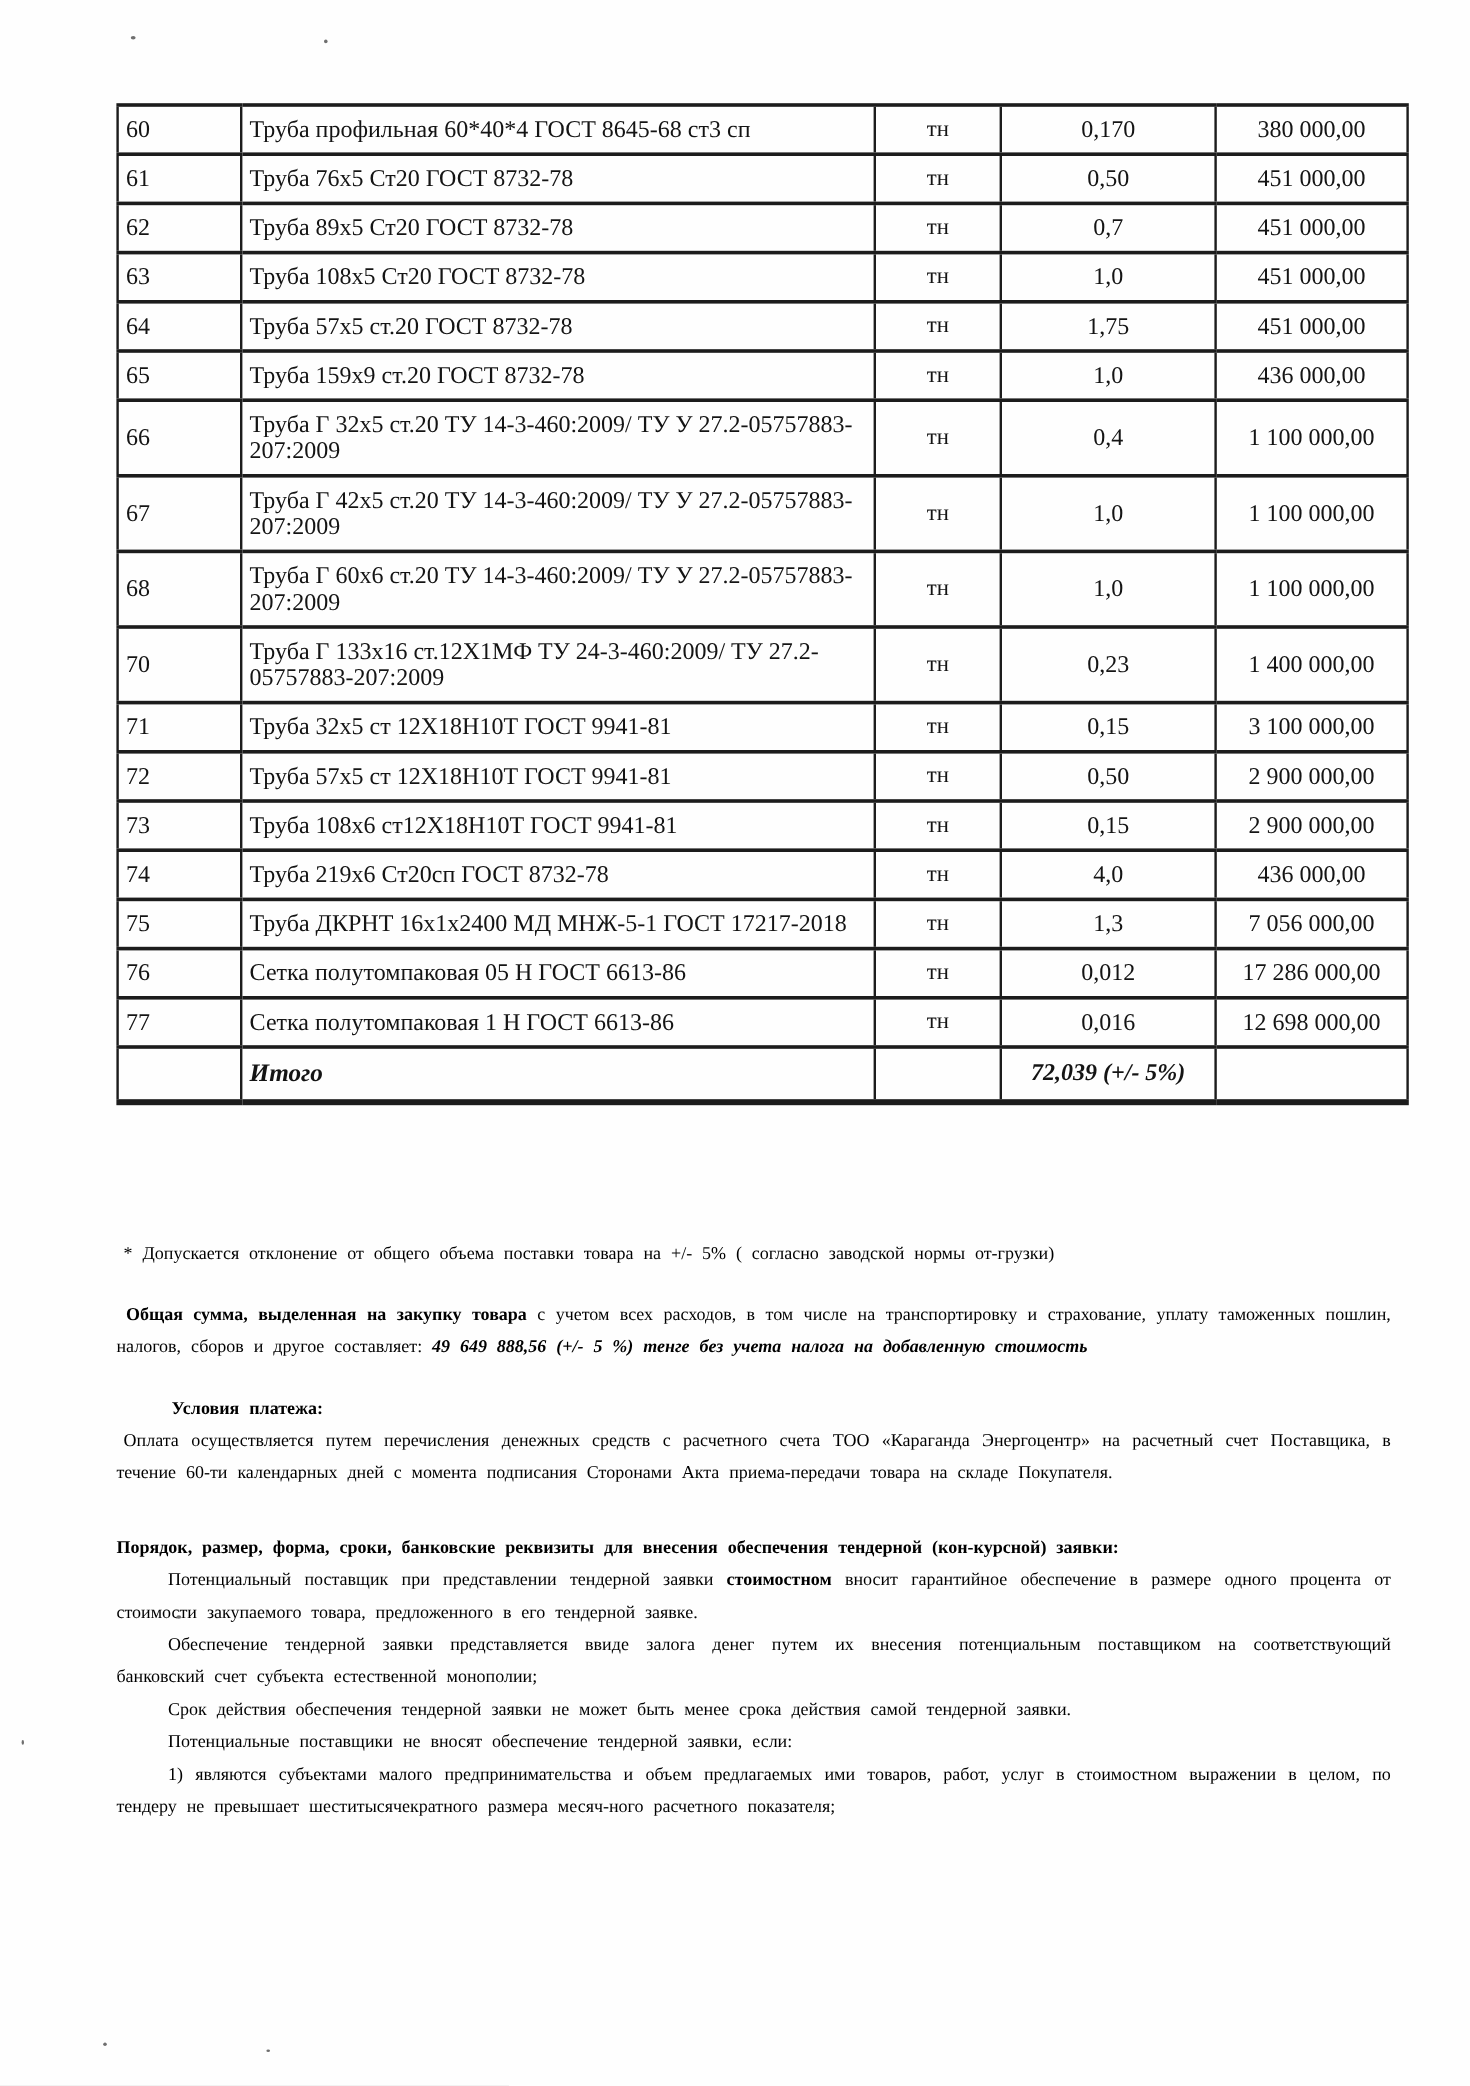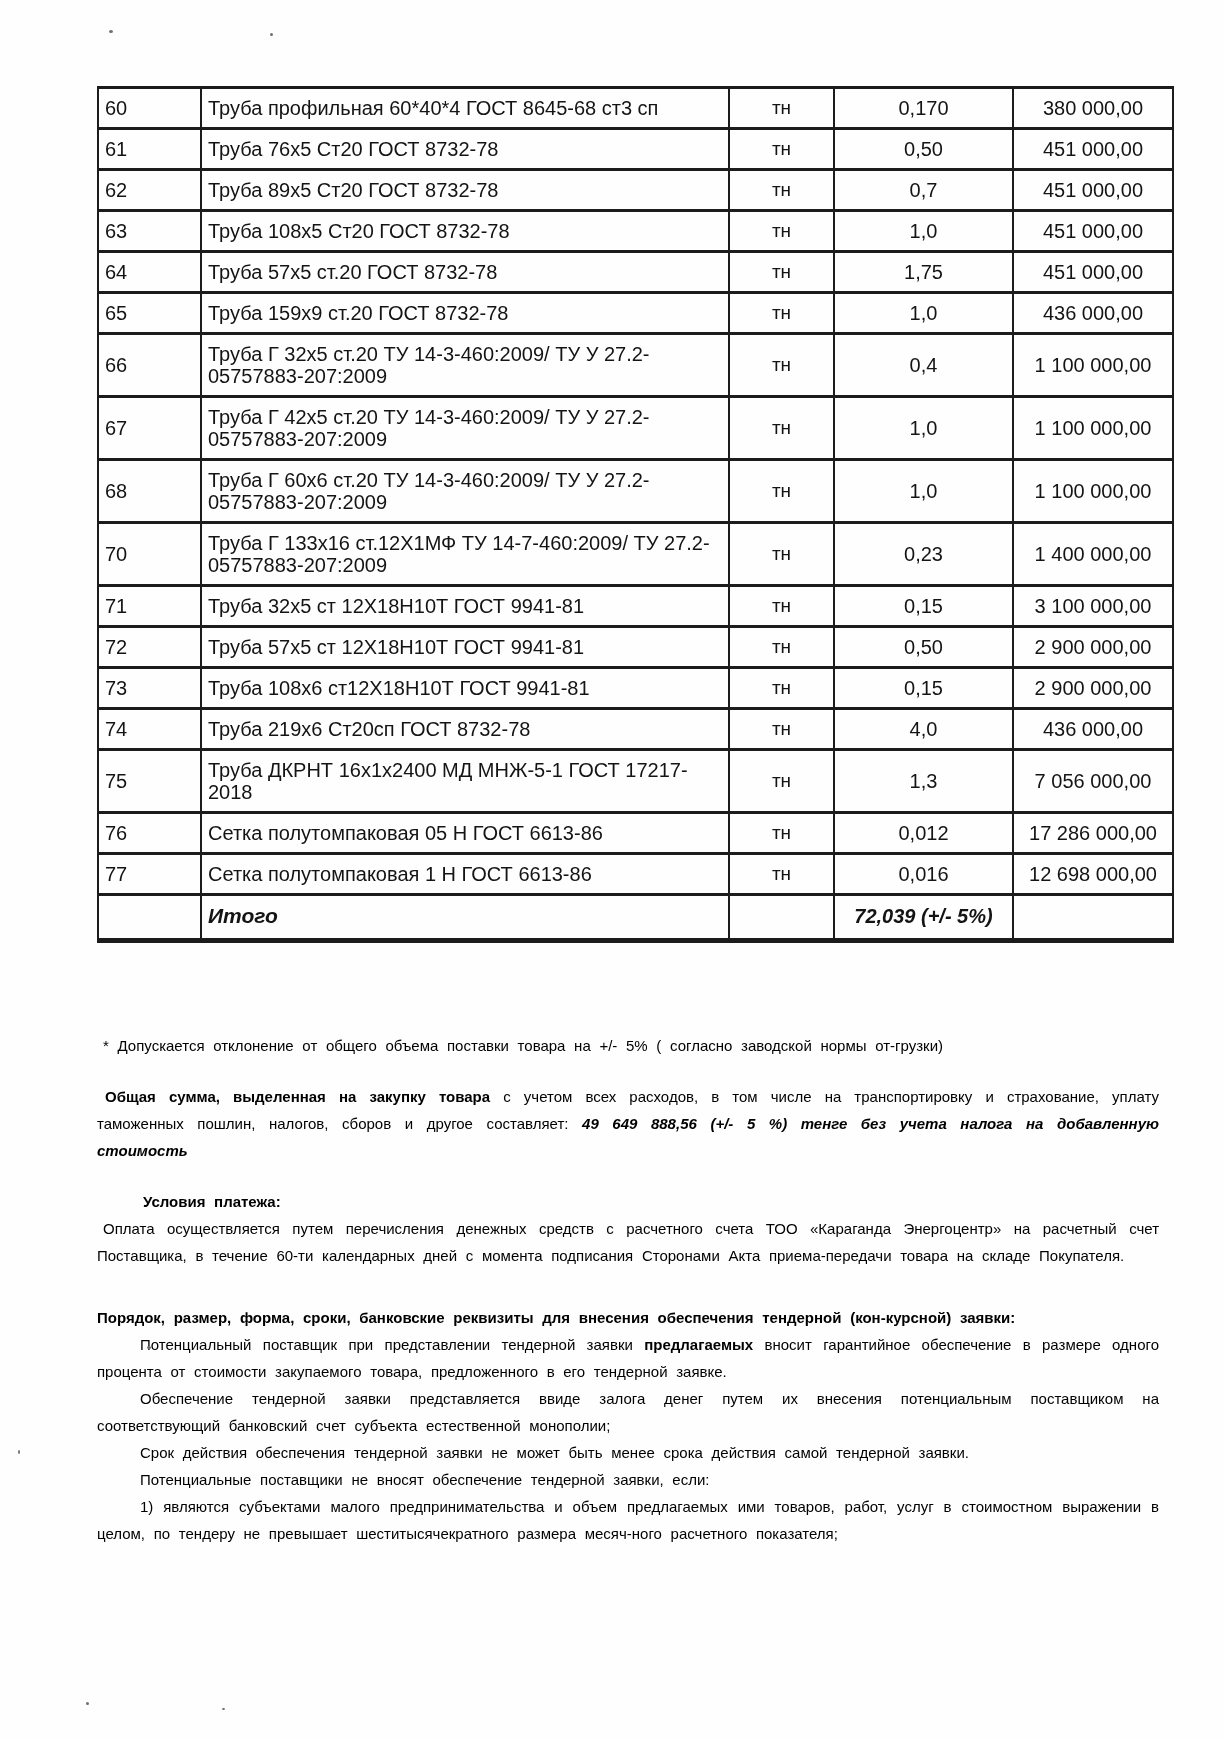--- a/index.html
+++ b/index.html
@@ -1,21 +1,21 @@
 <!DOCTYPE html>
 <html><head>
 <meta charset="utf-8">
 <style>
   html,body{margin:0;padding:0;background:#e9e9e9;}
   .page{
     position:relative;
     width:1225px;height:1738px;
     background:#fefefe;
     overflow:hidden;
-    font-family:Liberation Sans, sans-serif;
+    font-family:Liberation Serif, serif;
     color:#161616;
   }
   
   table.items{
     position:absolute;left:97px;top:86px;width:1075px;
     border-collapse:collapse;table-layout:fixed;
     font-size:20px;line-height:22px;color:#141414;
   }
   table.items td{
     border:2px solid #1c1c1c;
@@ -123,21 +123,21 @@
         </tr>
         <tr>
           <td class="c-no">68</td>
           <td class="c-desc">Труба Г 60х6 ст.20  ТУ 14-3-460:2009/ ТУ У 27.2-05757883-207:2009</td>
           <td class="c-unit">тн</td>
           <td class="c-qty">1,0</td>
           <td class="c-price">1 100 000,00</td>
         </tr>
         <tr>
           <td class="c-no">70</td>
-          <td class="c-desc">Труба Г 133х16 ст.12Х1МФ ТУ 14-7-460:2009/ ТУ 27.2-05757883-207:2009</td>
+          <td class="c-desc">Труба Г 133х16 ст.12Х1МФ ТУ 24-3-460:2009/ ТУ 27.2-05757883-207:2009</td>
           <td class="c-unit">тн</td>
           <td class="c-qty">0,23</td>
           <td class="c-price">1 400 000,00</td>
         </tr>
         <tr>
           <td class="c-no">71</td>
           <td class="c-desc">Труба 32х5 ст 12Х18Н10Т  ГОСТ 9941-81</td>
           <td class="c-unit">тн</td>
           <td class="c-qty">0,15</td>
           <td class="c-price">3 100 000,00</td>
@@ -195,21 +195,21 @@
       </tr>
     </tbody>
   </table>
 
   <div class="text">
     <p class="footnote"><span class="s-n">*  Допускается отклонение  от общего объема поставки товара на +/- 5% ( согласно заводской нормы от-грузки)</span></p>
     <p class="total-sum"><span class="s-b">Общая сумма, выделенная на закупку товара</span><span class="s-n">  с учетом всех расходов, в том числе на транспортировку и страхование, уплату таможенных пошлин, налогов, сборов и другое составляет:  </span><span class="s-bi">49 649 888,56 (+/- 5 %) тенге без учета налога на добавленную стоимость</span></p>
     <p class="pay-h"><span class="s-b">Условия платежа:</span></p>
     <p class="pay"><span class="s-n">Оплата осуществляется путем перечисления денежных средств  с расчетного счета ТОО «Караганда Энергоцентр»  на расчетный счет Поставщика, в течение 60-ти календарных  дней с  момента подписания Сторонами  Акта приема-передачи товара на складе Покупателя.</span></p>
     <p class="order-h"><span class="s-b">Порядок, размер, форма, сроки, банковские реквизиты для внесения обеспечения тендерной (кон-курсной) заявки:</span></p>
-    <p class="ind"><span class="s-n">Потенциальный поставщик при представлении тендерной заявки </span><span class="s-b">предлагаемых</span><span class="s-n"> вносит гарантийное обеспечение в размере одного процента от стоимости закупаемого товара, предложенного в его тендерной заявке.</span></p>
+    <p class="ind"><span class="s-n">Потенциальный поставщик при представлении тендерной заявки </span><span class="s-b">стоимостном</span><span class="s-n"> вносит гарантийное обеспечение в размере одного процента от стоимости закупаемого товара, предложенного в его тендерной заявке.</span></p>
     <p class="ind"><span class="s-n">Обеспечение тендерной заявки представляется ввиде залога денег путем их внесения потенциальным поставщиком на соответствующий банковский счет субъекта естественной монополии;</span></p>
     <p class="ind"><span class="s-n">Срок действия обеспечения тендерной заявки  не может быть менее срока действия самой тендерной заявки.</span></p>
     <p class="ind"><span class="s-n">Потенциальные поставщики не вносят обеспечение тендерной заявки, если:</span></p>
     <p class="ind"><span class="s-n">1) являются субъектами малого предпринимательства и объем предлагаемых ими товаров, работ, услуг в стоимостном выражении в целом, по тендеру не превышает шеститысячекратного размера месяч-ного расчетного показателя;</span></p>
   </div>
 
   <div class="speck" style="left:109px;top:30px;width:4px;height:3px;"></div>
   <div class="speck" style="left:270px;top:33px;width:3px;height:3px;"></div>
   <div class="speck" style="left:147px;top:1346px;width:4px;height:3px;"></div>
   <div class="speck" style="left:18px;top:1450px;width:2px;height:4px;"></div>

